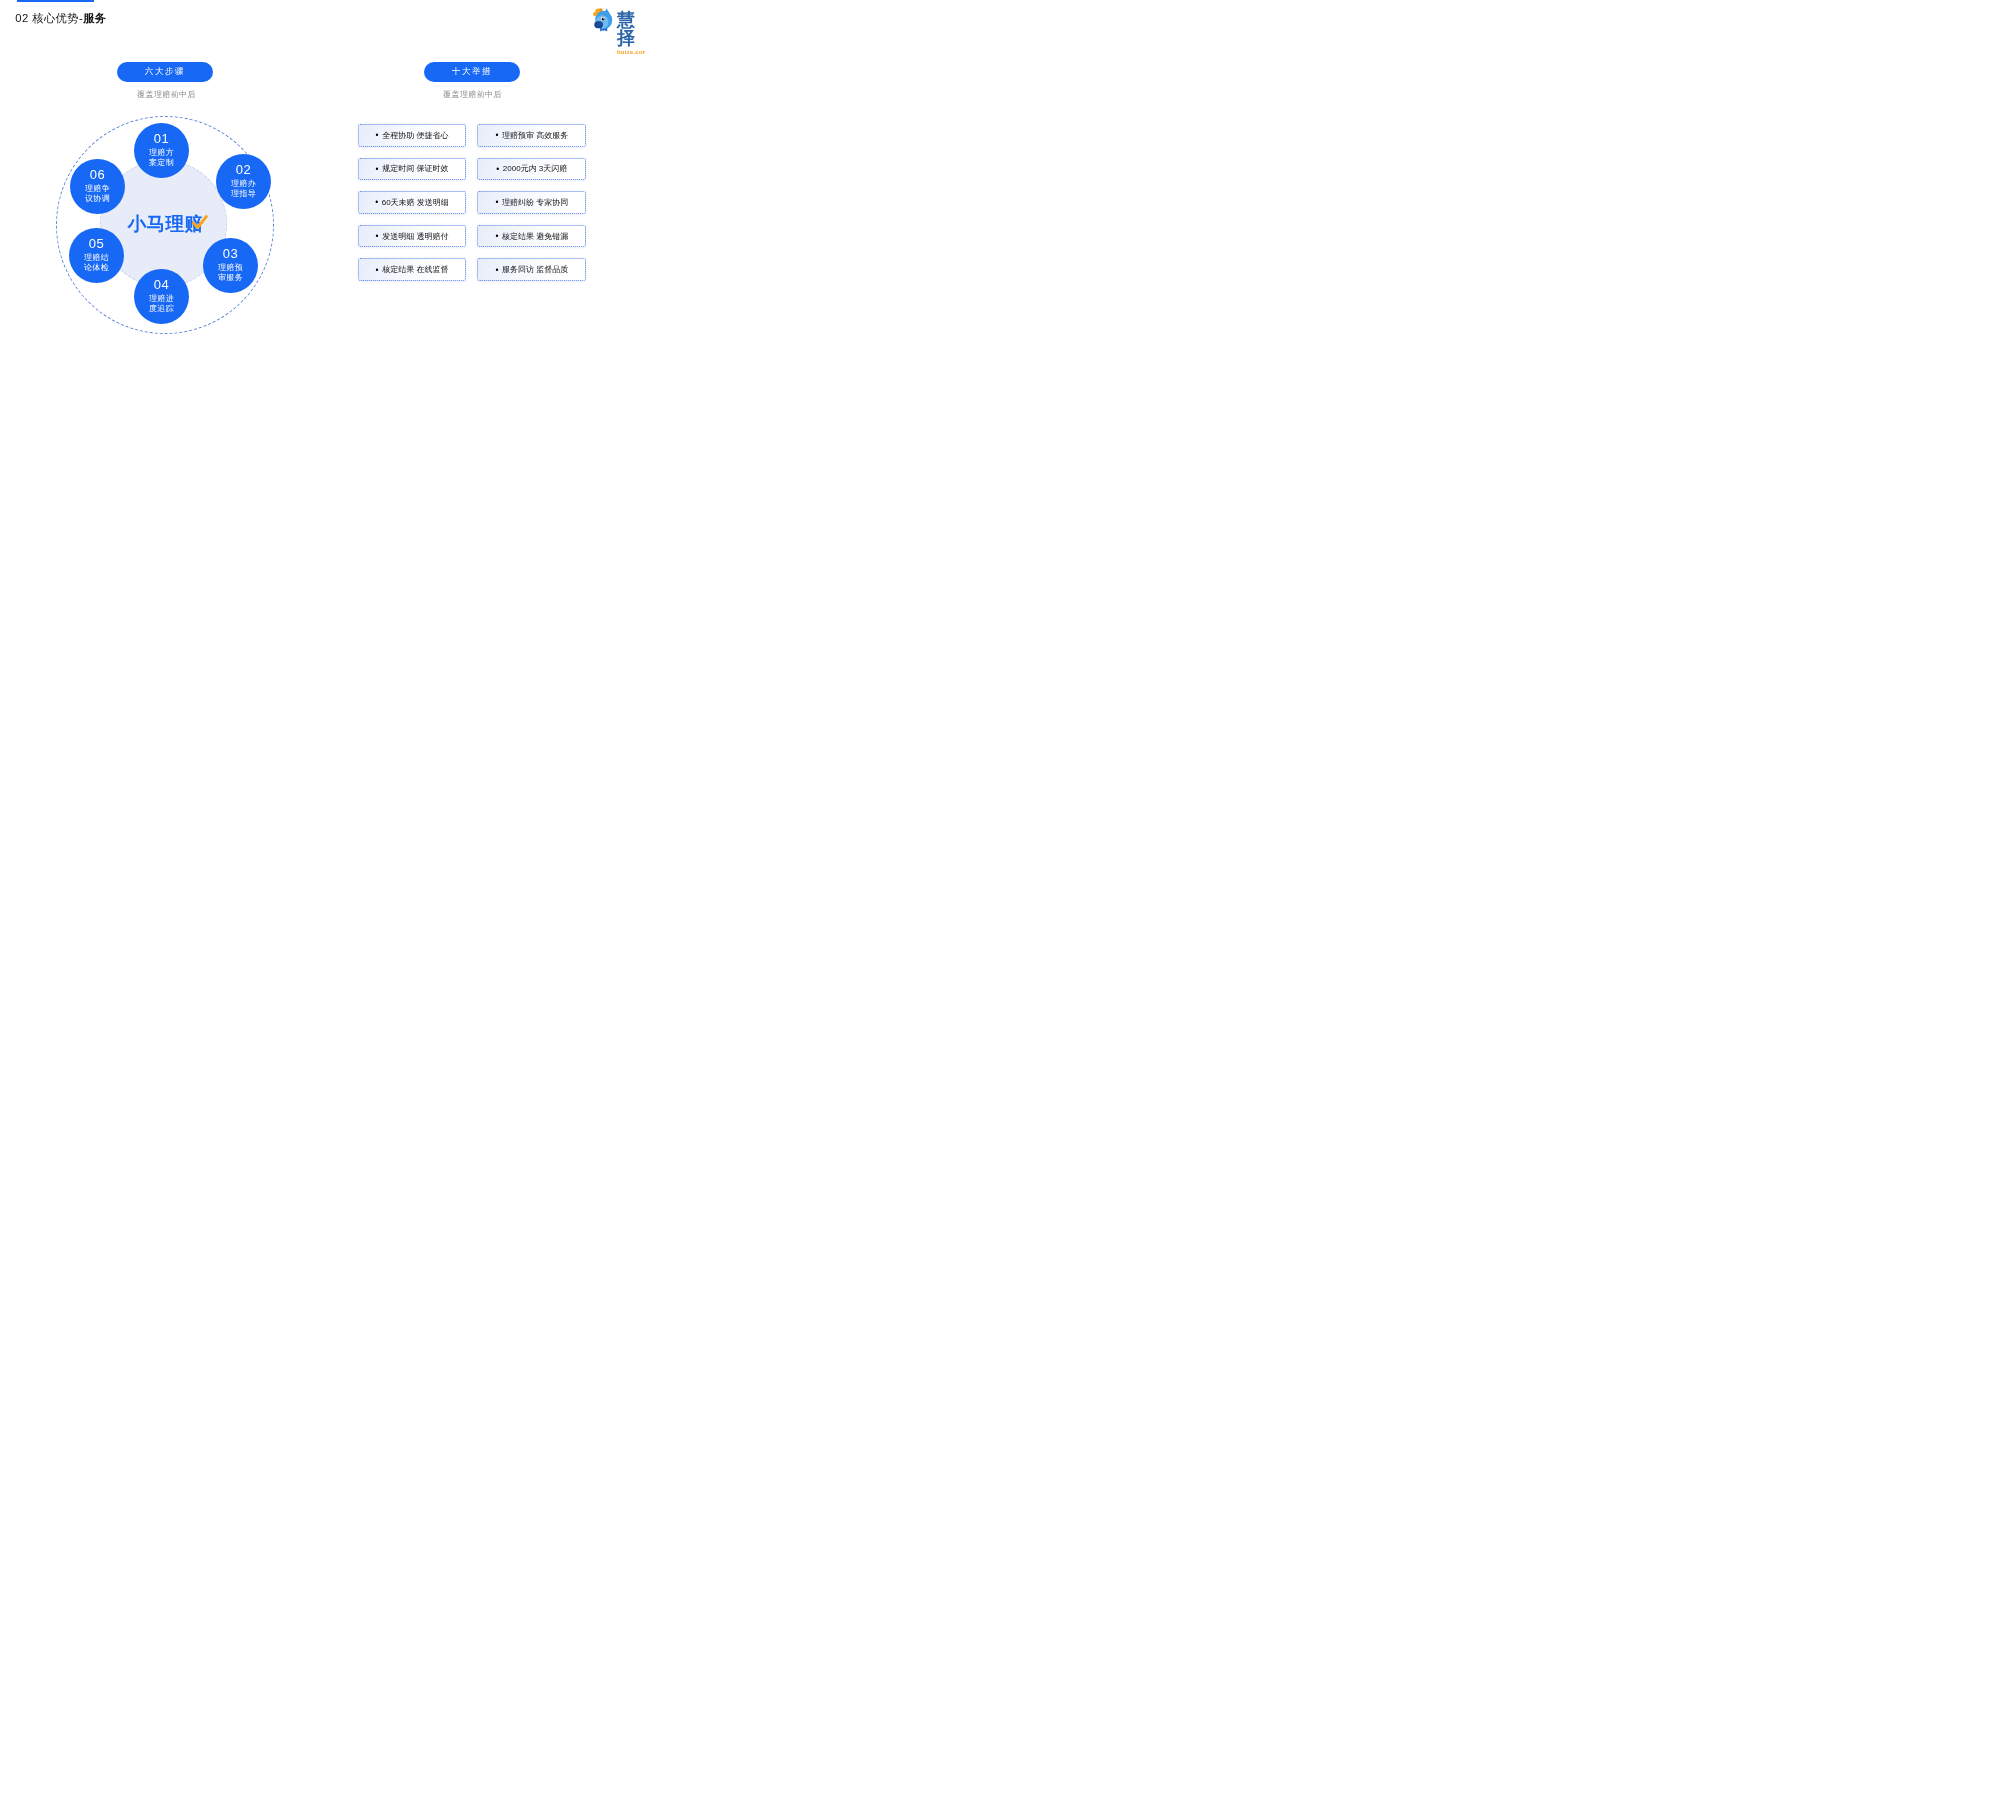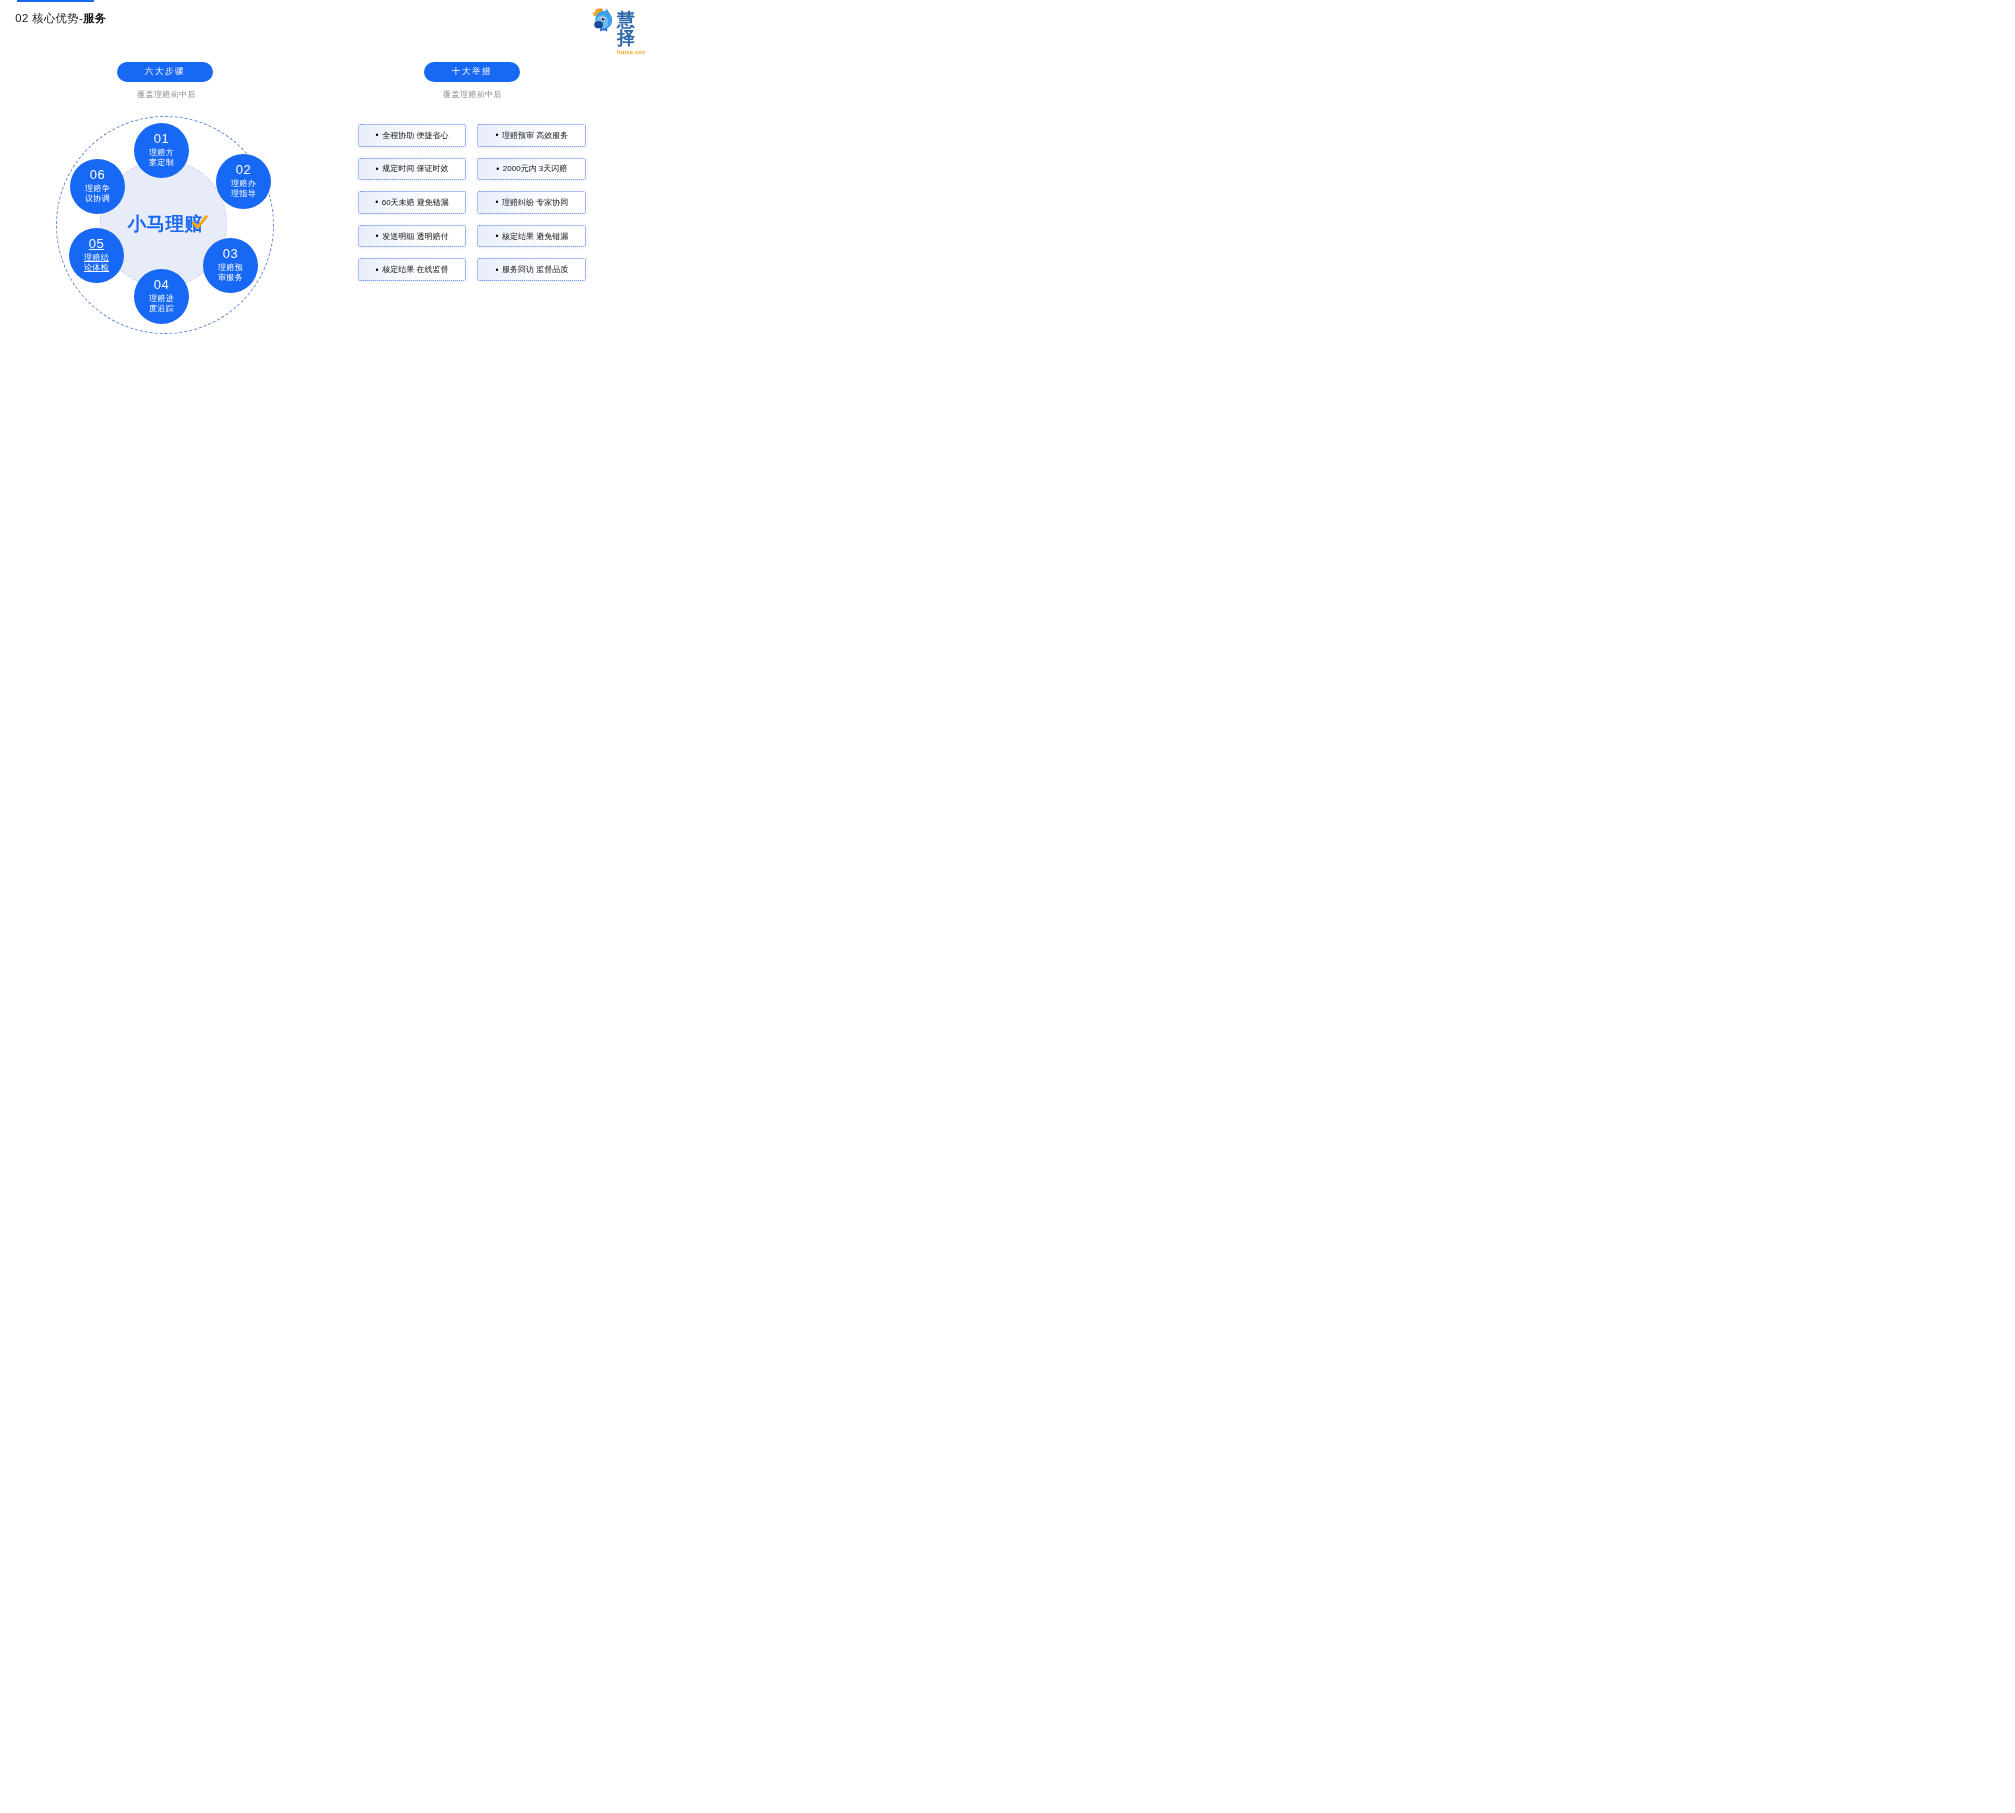--- a/index.html
+++ b/index.html
@@ -49,21 +49,21 @@
   .step{
     position:absolute;width:55px;height:55px;border-radius:50%;background:#1768F5;color:#ffffff;
     display:flex;flex-direction:column;align-items:center;justify-content:center;text-align:center;
   }
   .step .num{font-size:13px;font-weight:400;line-height:1;margin-bottom:2.8px;letter-spacing:0.4px;}
   .step .ln{font-size:8px;line-height:1.32;letter-spacing:0.4px;}
   .step.s1{left:134px;top:123px;}
   .step.s2{left:216px;top:154px;}
   .step.s3{left:203px;top:238px;}
   .step.s4{left:134px;top:269px;}
-  .step.s5{left:69px;top:228px;text-decoration:underline;}
+  .step.s5{left:69px;top:228px;}
   .step.s6{left:70px;top:159px;}
 
   
   .measures{
     position:absolute;left:358px;top:124px;width:228px;
     display:grid;grid-template-columns:108px 109px;column-gap:11.3px;row-gap:11px;
   }
   .measure{
     height:22.6px;box-sizing:border-box;border:0.6px dotted #5580E8;border-radius:2.4px;
     background:linear-gradient(104deg,#E7EDFA 0%,#F8FAFE 48%,#FFFFFF 80%);
@@ -166,21 +166,21 @@
   <div class="measure">
     <span class="bullet">•</span>
     <span>规定时间 保证时效</span>
   </div>
   <div class="measure">
     <span class="bullet">•</span>
     <span>2000元内 3天闪赔</span>
   </div>
   <div class="measure">
     <span class="bullet">•</span>
-    <span>60天未赔 避免错漏</span>
+    <span>60天未赔 发送明细</span>
   </div>
   <div class="measure">
     <span class="bullet">•</span>
     <span>理赔纠纷 专家协同</span>
   </div>
   <div class="measure">
     <span class="bullet">•</span>
     <span>发送明细 透明赔付</span>
   </div>
   <div class="measure">

